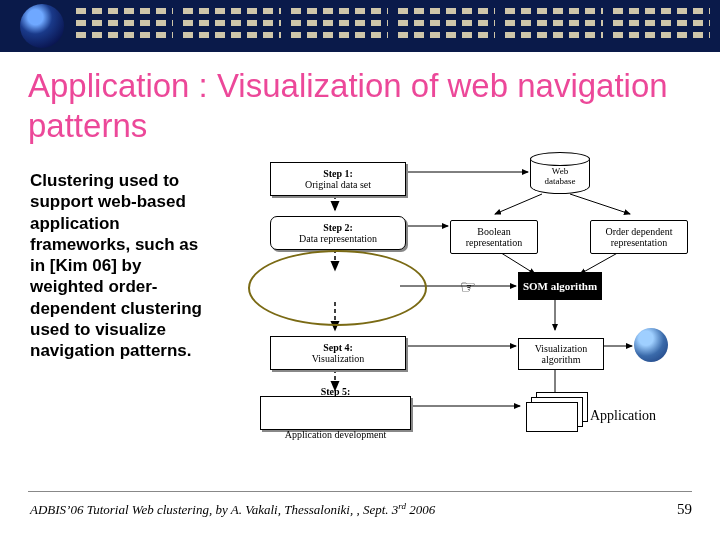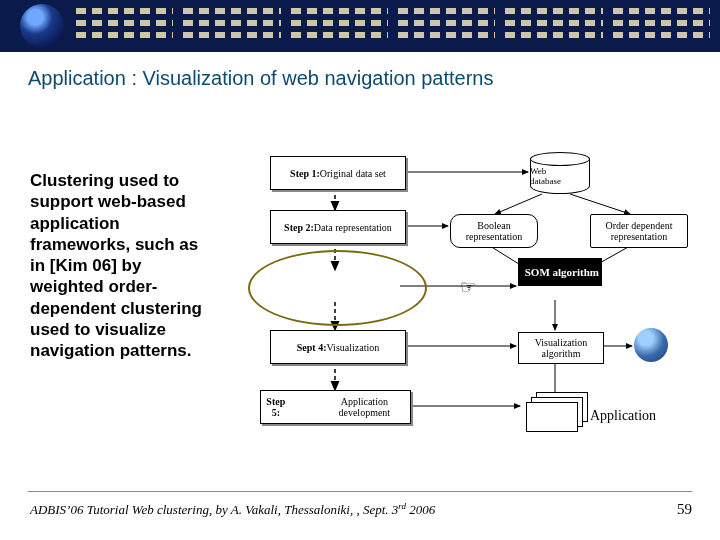--- a/index.html
+++ b/index.html
@@ -3,32 +3,32 @@
 <meta charset="utf-8">
 <style>
   html,body{margin:0;padding:0;width:720px;height:540px;background:#fff;font-family:"Comic Sans MS","Comic Sans",cursive,sans-serif;color:#000;}
   .slide{position:relative;width:720px;height:540px;overflow:hidden;}
   
   .header-strip{position:relative;height:52px;background:#0a1a4a;}
   .globe{position:absolute;left:20px;top:4px;width:44px;height:44px;border-radius:50%;background:radial-gradient(circle at 35% 30%,#6fa8ff 0 18%,#1a3a8a 40%,#000030 100%);}
   .grid-maps{position:absolute;left:70px;right:10px;top:8px;height:36px;display:flex;gap:4px;}
   .grid-col{flex:1;background:repeating-linear-gradient(0deg,#0a1a4a 0 6px,transparent 6px 12px),repeating-linear-gradient(90deg,#0a1a4a 0 6px,transparent 6px 16px),#cfc6aa;}
   
-  .title{position:absolute;left:28px;top:66px;right:28px;font-size:20px;color:#0c4a6e;line-height:1.2;}
+  .title{position:absolute;left:28px;top:66px;right:28px;font-size:33px;color:#ec4899;line-height:1.2;}
   
   .body{position:absolute;left:30px;top:170px;width:180px;font-size:17px;line-height:1.25;font-weight:bold;}
   
   .diagram{position:absolute;left:230px;top:150px;width:470px;height:320px;}
-  .box{position:absolute;border:1px solid #000;background:#fff;font-family:Georgia,"Times New Roman",serif;font-size:10px;text-align:center;display:flex;justify-content:center;align-items:center;padding:1px 2px;}
+  .box{position:absolute;border:1px solid #000;background:#fff;font-family:Georgia,"Times New Roman",serif;font-size:10px;text-align:center;display:flex;flex-direction:column;justify-content:center;align-items:center;padding:1px 2px;margin-top:6px;}
   .box.shadow{box-shadow:2px 2px 0 #888;}
   .step-strong{font-weight:bold;font-size:10px;}
   .cyl{position:absolute;width:60px;height:42px;}
   .cyl .t{position:absolute;left:0;right:0;top:0;height:12px;border:1px solid #000;border-radius:50%;background:#fff;}
   .cyl .b{position:absolute;left:0;right:0;top:6px;bottom:0;border:1px solid #000;border-top:none;border-radius:0 0 30px 30px/0 0 8px 8px;background:#fff;}
-  .cyl .l{position:absolute;left:0;right:0;top:14px;font-family:Georgia,serif;font-size:9px;text-align:left;}
+  .cyl .l{position:absolute;left:0;right:0;top:14px;font-family:Georgia,serif;font-size:9px;text-align:center;}
   .circle-hi{position:absolute;border:2px solid #7a6a14;border-radius:50%;background:transparent;}
   .globe-s{width:34px;height:34px;border-radius:50%;background:radial-gradient(circle at 35% 30%,#9fcfff 0 22%,#3a6aaa 55%,#1a3a7a 100%);position:absolute;}
   .app-stack{position:absolute;}
   .app-stack .c{position:absolute;width:50px;height:28px;border:1px solid #000;background:#fff;}
   .app-label{position:absolute;font-family:Georgia,serif;font-size:14px;}
   
   .arrows{position:absolute;left:0;top:0;width:470px;height:320px;}
   
   .footline{position:absolute;left:28px;right:28px;bottom:48px;border-top:1px solid #888;}
   .footer{position:absolute;left:30px;bottom:22px;font-family:"Times New Roman",Times,serif;font-size:13px;font-style:italic;}
@@ -89,51 +89,51 @@
 
       <line x1="325" y1="212" x2="325" y2="248" stroke="#000" marker-end="url(#ah)"></line>
 
       <line x1="175" y1="256" x2="290" y2="256" stroke="#000" marker-end="url(#ah)"></line>
     </svg>
 
     <div class="box shadow" style="left:40px;top:6px;width:130px;height:30px;">
       <div class="step-strong">Step 1:</div>
       <div>Original data set</div>
     </div>
-    <div class="box shadow" style="left:40px;top:60px;width:130px;height:30px;">
+    <div class="box shadow" style="left:40px;top:60px;width:130px;height:30px;border-radius:7px;">
       <div class="step-strong">Step 2:</div>
       <div>Data representation</div>
     </div>
     <div class="box shadow" style="left:40px;top:180px;width:130px;height:30px;">
       <div class="step-strong">Sept 4:</div>
       <div>Visualization</div>
     </div>
     <div class="box shadow" style="left:30px;top:240px;width:145px;height:30px;gap:32px;">
       <div class="step-strong">Step 5:</div>
       <div>Application development</div>
     </div>
 
     <div class="circle-hi" style="left:18px;top:100px;width:175px;height:72px;"></div>
 
     <div class="cyl" style="left:300px;top:2px;">
       <div class="b"></div>
         <div class="t"></div>
       <div class="l"><span>Web</span><br><span>database</span></div>
     </div>
 
-    <div class="box" style="left:220px;top:64px;width:82px;height:30px;border-radius:10px;">
+    <div class="box" style="left:220px;top:64px;width:82px;height:30px;border-radius:2px;">
       <span>Boolean representation</span>
     </div>
     <div class="box" style="left:360px;top:64px;width:92px;height:30px;border-radius:2px;">
       <span>Order dependent representation</span>
     </div>
 
     <div style="position:absolute;left:230px;top:126px;font-size:18px;">☞</div>
 
-    <div class="box" style="left:288px;top:108px;width:78px;height:24px;background:#000;color:#fff;font-weight:bold;font-size:11px;justify-content:flex-end;">
+    <div class="box" style="left:288px;top:116px;width:78px;height:24px;background:#000;color:#fff;font-weight:bold;font-size:11px;">
       <span>SOM algorithm</span>
     </div>
 
     <div class="box" style="left:288px;top:182px;width:80px;height:28px;">
       <span>Visualization algorithm</span>
     </div>
     <div class="globe-s" style="left:404px;top:178px;"></div>
 
     <div class="app-stack" style="left:296px;top:242px;">
       <div class="c" style="left:10px;top:0;"></div>

